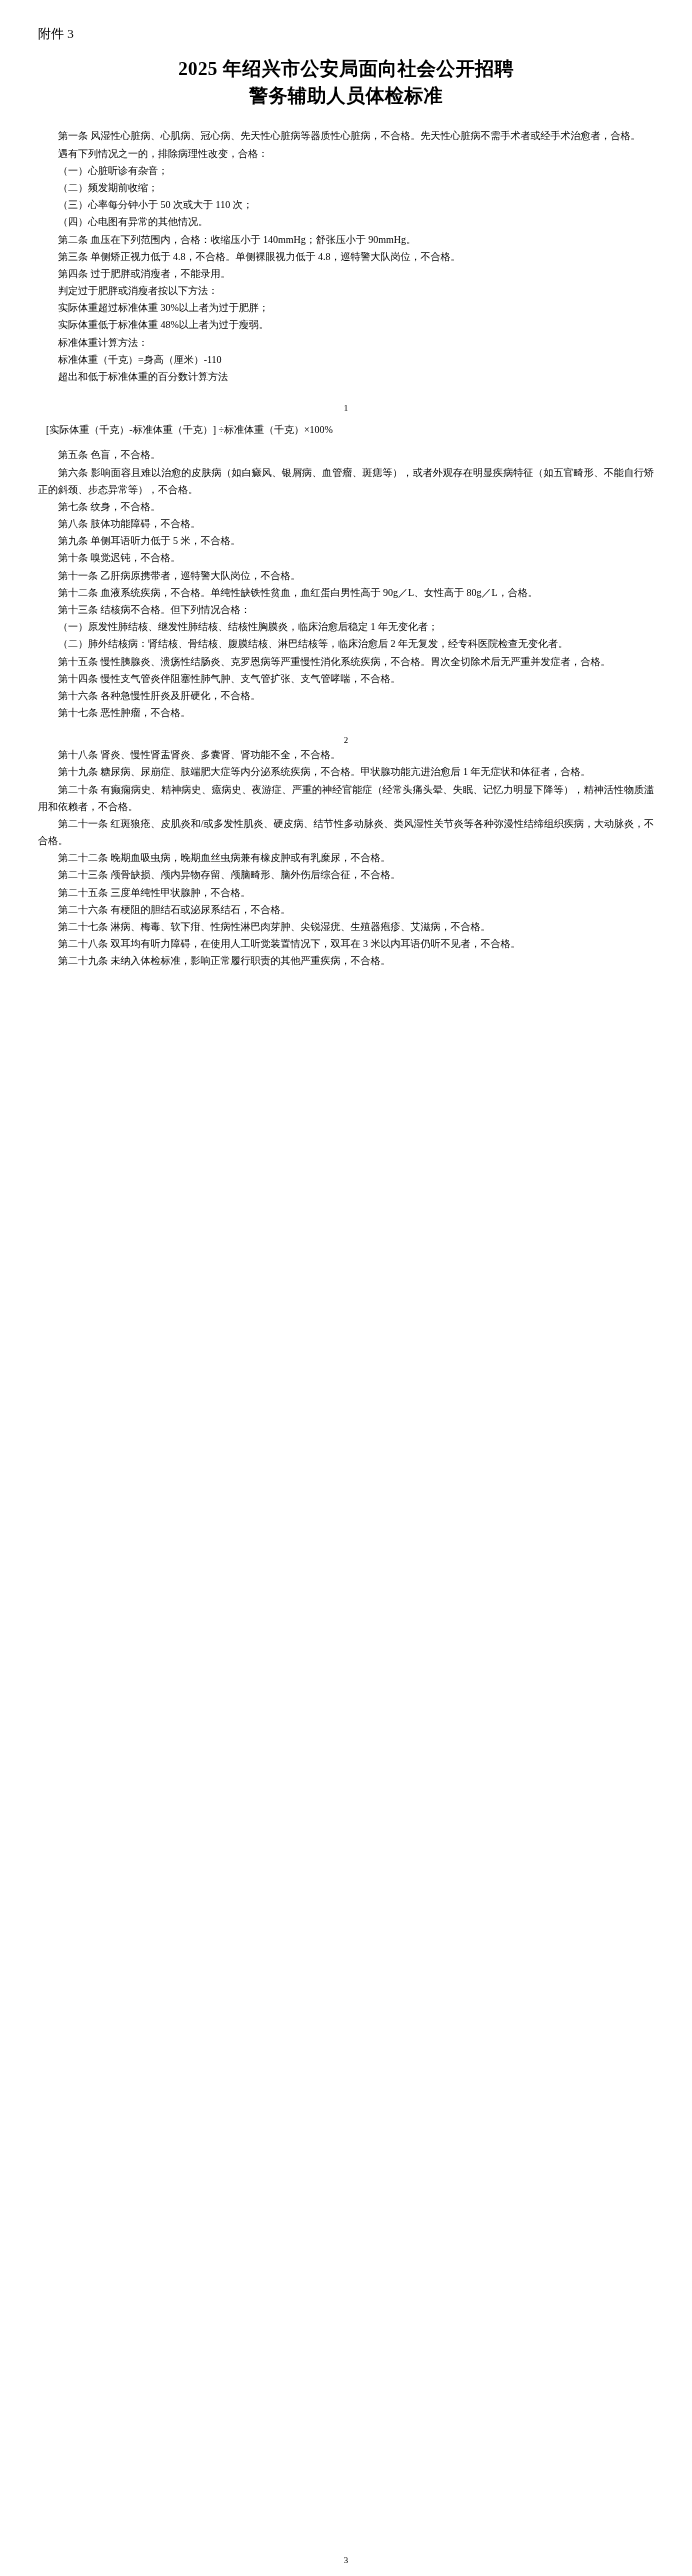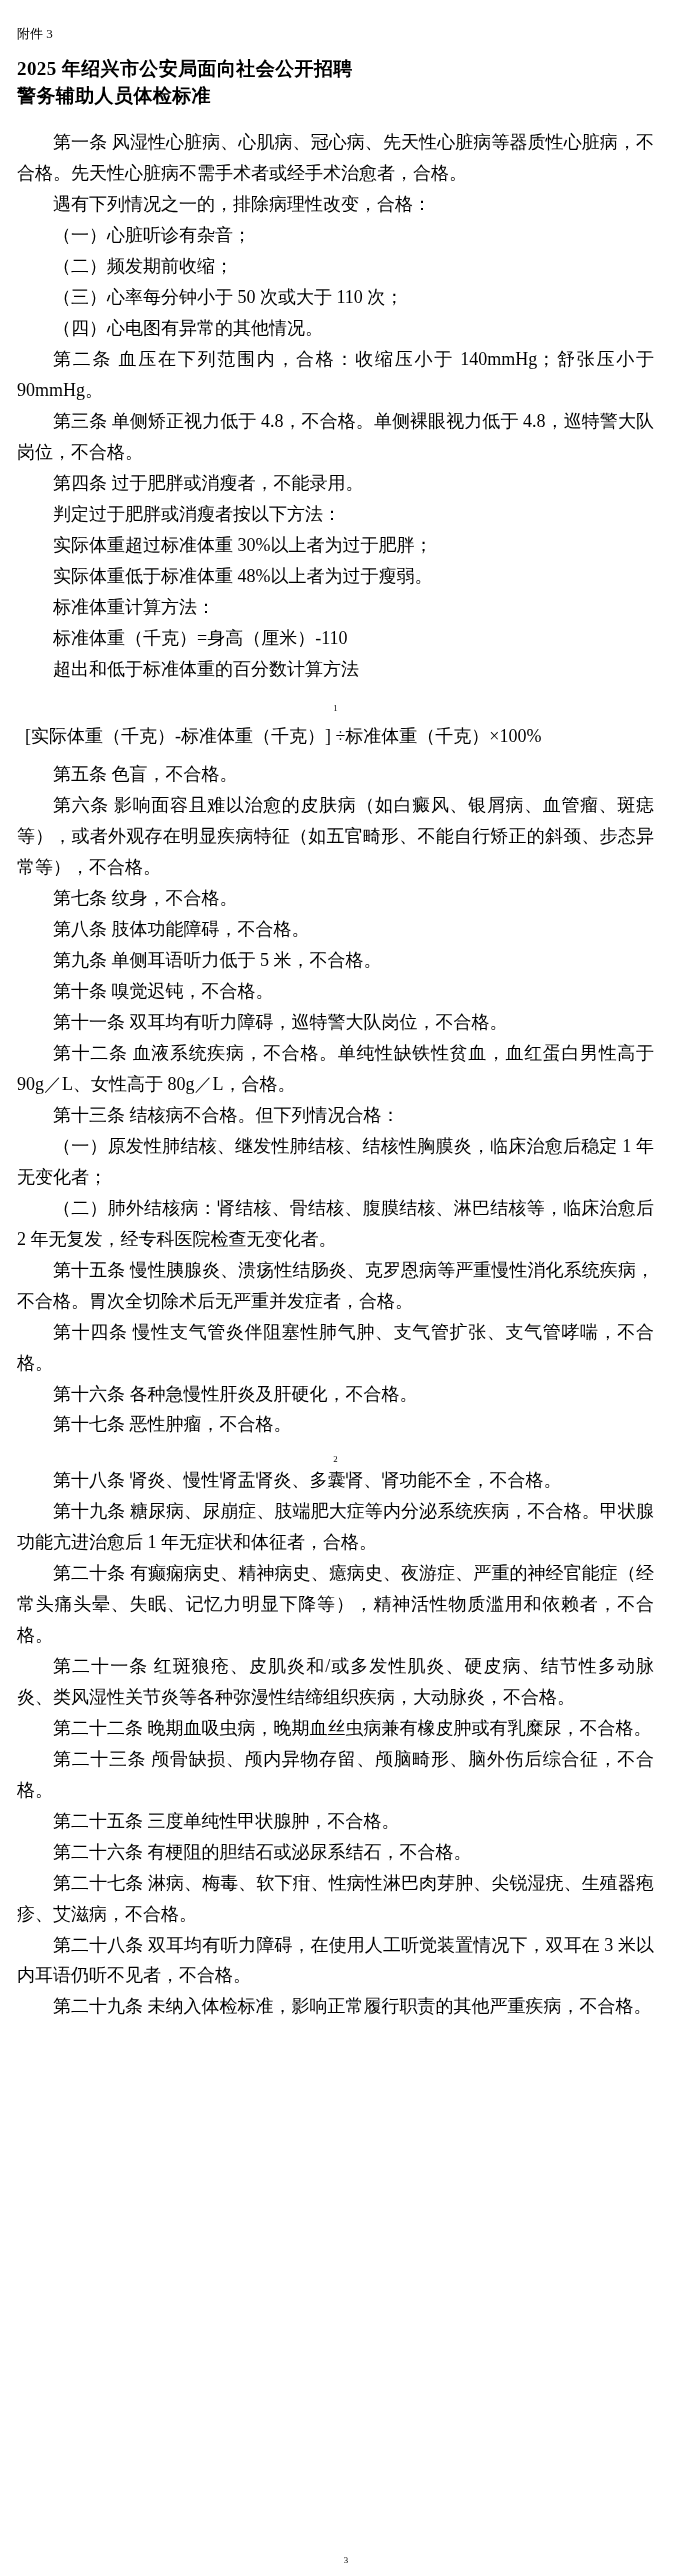--- a/index.html
+++ b/index.html
@@ -9,39 +9,40 @@
   }
   body {
     width: 692px;
     font-family: "Liberation Serif", "DejaVu Serif", serif;
     color: #000000;
   }
   .page {
     width: 692px;
     min-height: 2576px;
     box-sizing: border-box;
-    padding: 24px 38px 19px 17px;
+    padding: 24px 38px 19px 38px;
     position: relative;
   }
   .attachment {
     font-size: 13px;
     line-height: 1.5;
     margin: 0 0 11.2px 0;
   }
   .title-block {
+    text-align: center;
     margin: 1.6px 0 17.6px 0;
   }
   .title-line {
     font-size: 19px;
     font-weight: bold;
     line-height: 1.45;
     letter-spacing: 0.4px;
   }
   .body-text {
-    font-size: 18px;
+    font-size: 10px;
     line-height: 1.72;
     text-align: justify;
     text-justify: inter-ideograph;
     margin: 0;
   }
   .p {
     text-indent: 2em;
     margin: 0;
   }
   .p-noindent {
@@ -104,21 +105,21 @@
   <div class="footnote-mark">1</div>
 
   <div class="body-text">
     <p class="p-noindent">[实际体重（千克）-标准体重（千克）] ÷标准体重（千克）×100%</p>
     <p class="p">第五条  色盲，不合格。</p>
     <p class="p">第六条  影响面容且难以治愈的皮肤病（如白癜风、银屑病、血管瘤、斑痣等），或者外观存在明显疾病特征（如五官畸形、不能自行矫正的斜颈、步态异常等），不合格。</p>
     <p class="p">第七条  纹身，不合格。</p>
     <p class="p">第八条  肢体功能障碍，不合格。</p>
     <p class="p">第九条  单侧耳语听力低于 5 米，不合格。</p>
     <p class="p">第十条  嗅觉迟钝，不合格。</p>
-    <p class="p">第十一条  双耳均有听力障碍，巡特警大队岗位，不合格。</p>
+    <p class="p">第十一条  乙肝病原携带者，巡特警大队岗位，不合格。</p>
     <p class="p">第十二条 血液系统疾病，不合格。单纯性缺铁性贫血，血红蛋白男性高于 90g／L、女性高于 80g／L，合格。</p>
     <p class="p">第十三条  结核病不合格。但下列情况合格：</p>
     <p class="p">（一）原发性肺结核、继发性肺结核、结核性胸膜炎，临床治愈后稳定 1 年无变化者；</p>
     <p class="p">（二）肺外结核病：肾结核、骨结核、腹膜结核、淋巴结核等，临床治愈后 2 年无复发，经专科医院检查无变化者。</p>
     <p class="p">第十五条  慢性胰腺炎、溃疡性结肠炎、克罗恩病等严重慢性消化系统疾病，不合格。胃次全切除术后无严重并发症者，合格。</p>
     <p class="p">第十四条  慢性支气管炎伴阻塞性肺气肿、支气管扩张、支气管哮喘，不合格。</p>
     <p class="p">第十六条  各种急慢性肝炎及肝硬化，不合格。</p>
     <p class="p">第十七条  恶性肿瘤，不合格。</p>
   </div>
 

